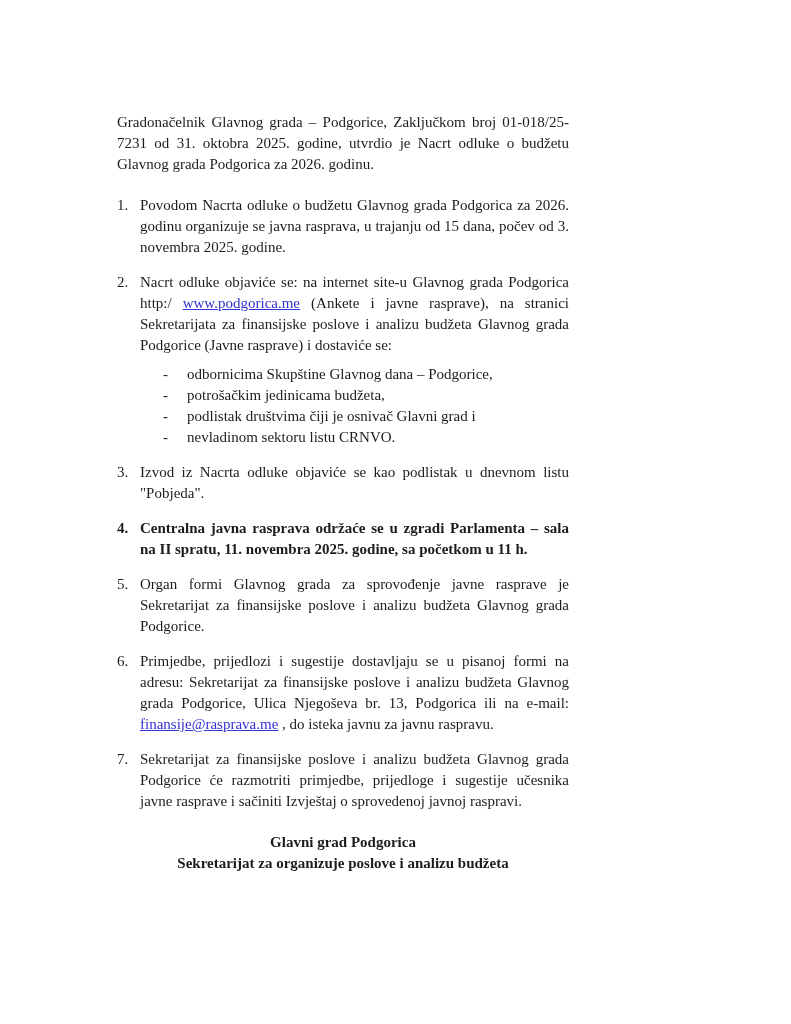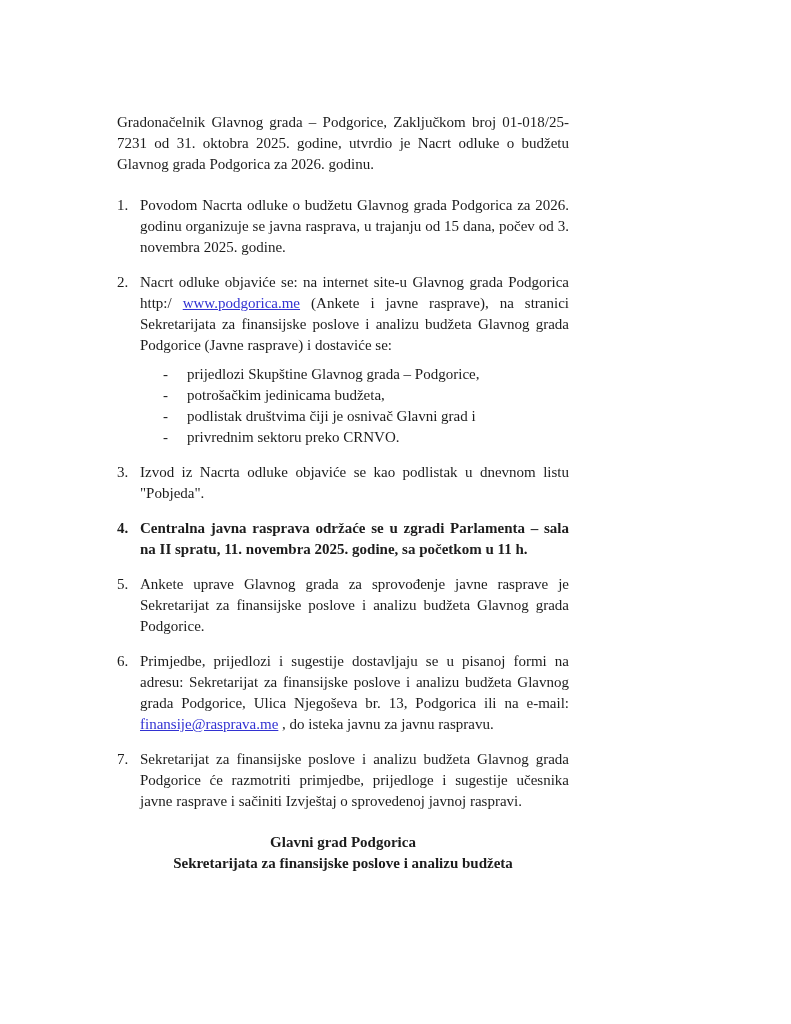--- a/index.html
+++ b/index.html
@@ -96,67 +96,67 @@
 
     <div class="item">
       <span class="num">2.</span>
       <div class="body">
         <span>Nacrt odluke objaviće se: na internet site-u Glavnog grada Podgorica http:/</span>
         <a class="link">www.podgorica.me</a>
         <span>(Ankete i javne rasprave), na stranici Sekretarijata za finansijske poslove i analizu budžeta Glavnog grada Podgorice (Javne rasprave) i dostaviće se:</span>
         <div class="sublist">
           <div class="sub">
             <span class="dash">-</span>
-            <span class="subtext">prijedlozi Skupštine  Glavnog grada – Podgorice,</span>
+            <span class="subtext">odbornicima Skupštine  Glavnog dana – Podgorice,</span>
           </div>
           <div class="sub">
             <span class="dash">-</span>
             <span class="subtext">potrošačkim jedinicama budžeta,</span>
           </div>
           <div class="sub">
             <span class="dash">-</span>
             <span class="subtext">podlistak društvima čiji je osnivač Glavni grad i</span>
           </div>
           <div class="sub">
             <span class="dash">-</span>
-            <span class="subtext">privrednim sektoru preko CRNVO.</span>
+            <span class="subtext">nevladinom sektoru listu CRNVO.</span>
           </div>
         </div>
       </div>
     </div>
 
     <div class="item">
       <span class="num">3.</span>
       <div class="body">Izvod iz Nacrta odluke objaviće se kao podlistak u dnevnom listu "Pobjeda".</div>
     </div>
 
     <div class="item bold">
       <span class="num">4.</span>
       <div class="body">Centralna javna rasprava održaće se u zgradi Parlamenta – sala na II spratu, 11. novembra 2025.  godine,  sa početkom u 11 h.</div>
     </div>
 
     <div class="item">
       <span class="num">5.</span>
-      <div class="body">Ankete uprave Glavnog grada za sprovođenje javne rasprave je Sekretarijat za finansijske poslove i analizu budžeta Glavnog grada Podgorice.</div>
+      <div class="body">Organ formi Glavnog grada za sprovođenje javne rasprave je Sekretarijat za finansijske poslove i analizu budžeta Glavnog grada Podgorice.</div>
     </div>
 
     <div class="item">
       <span class="num">6.</span>
       <div class="body">
         <span>Primjedbe, prijedlozi i sugestije dostavljaju se u pisanoj formi na adresu: Sekretarijat za finansijske poslove i analizu budžeta Glavnog grada Podgorice, Ulica Njegoševa br. 13, Podgorica ili na e-mail:</span>
         <a class="link">finansije@rasprava.me</a>
         <span>, do isteka javnu za javnu raspravu.</span>
       </div>
     </div>
 
     <div class="item">
       <span class="num">7.</span>
       <div class="body">Sekretarijat za finansijske poslove i analizu budžeta Glavnog grada Podgorice će razmotriti primjedbe, prijedloge i sugestije učesnika javne rasprave i sačiniti Izvještaj o sprovedenoj javnoj raspravi.</div>
     </div>
 
   </div>
 
   <div class="footer">
     <div>Glavni grad Podgorica</div>
-    <div>Sekretarijata za finansijske poslove i analizu budžeta</div>
+    <div>Sekretarijat za organizuje poslove i analizu budžeta</div>
   </div>
 
 </div>
 
 </body></html>

